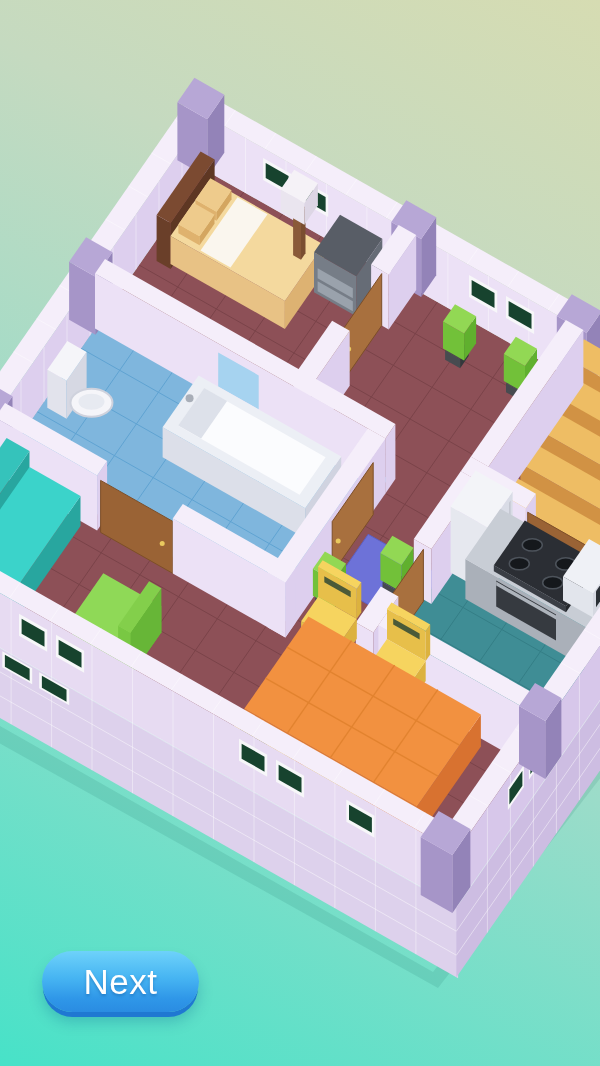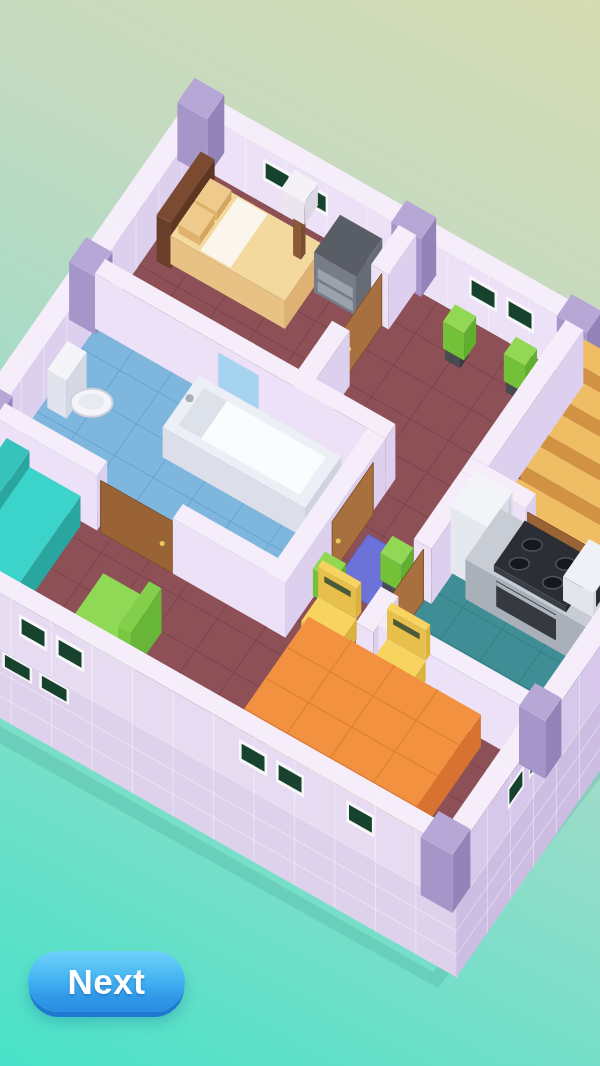--- a/index.html
+++ b/index.html
@@ -4,25 +4,25 @@
 <style>
   html,body{margin:0;padding:0;}
   body{
     width:600px;height:1066px;overflow:hidden;position:relative;
     font-family:"Liberation Sans", sans-serif;
     background:linear-gradient(208deg,#d6dcb2 0%,#c5dac0 26%,#9bdcc9 58%,#47e2c8 100%);
   }
   .stage{position:absolute;inset:0;}
   svg{position:absolute;left:0;top:0;}
   .next-btn{
-    position:absolute;left:28px;top:951px;width:157px;height:61px;
+    position:absolute;left:42px;top:951px;width:157px;height:61px;
     border:none;border-radius:31px;cursor:pointer;
     background:linear-gradient(180deg,#6ed2fa 0%,#46b4f2 45%,#2f97e8 78%,#2a8ce2 100%);
     box-shadow:0 6px 0 -1px #1f78d2, 0 10px 14px rgba(0,80,140,.25);
-    color:#fff;font-size:35px;font-weight:bold;letter-spacing:.5px;
+    color:#fff;font-size:35px;font-weight:normal;letter-spacing:.5px;
     text-shadow:0 2px 3px rgba(10,70,140,.35);
     font-family:"Liberation Sans", sans-serif;
   }
 </style>
 </head>
 <body>
 
 <div class="stage">
   <svg id="scene" width="600" height="1066" viewBox="0 0 600 1066">
       <polygon points="-119.6,658.0 433.0,972.0 438.0,988.0 -124.6,674.0" fill="rgba(15,95,90,0.12)"></polygon>

